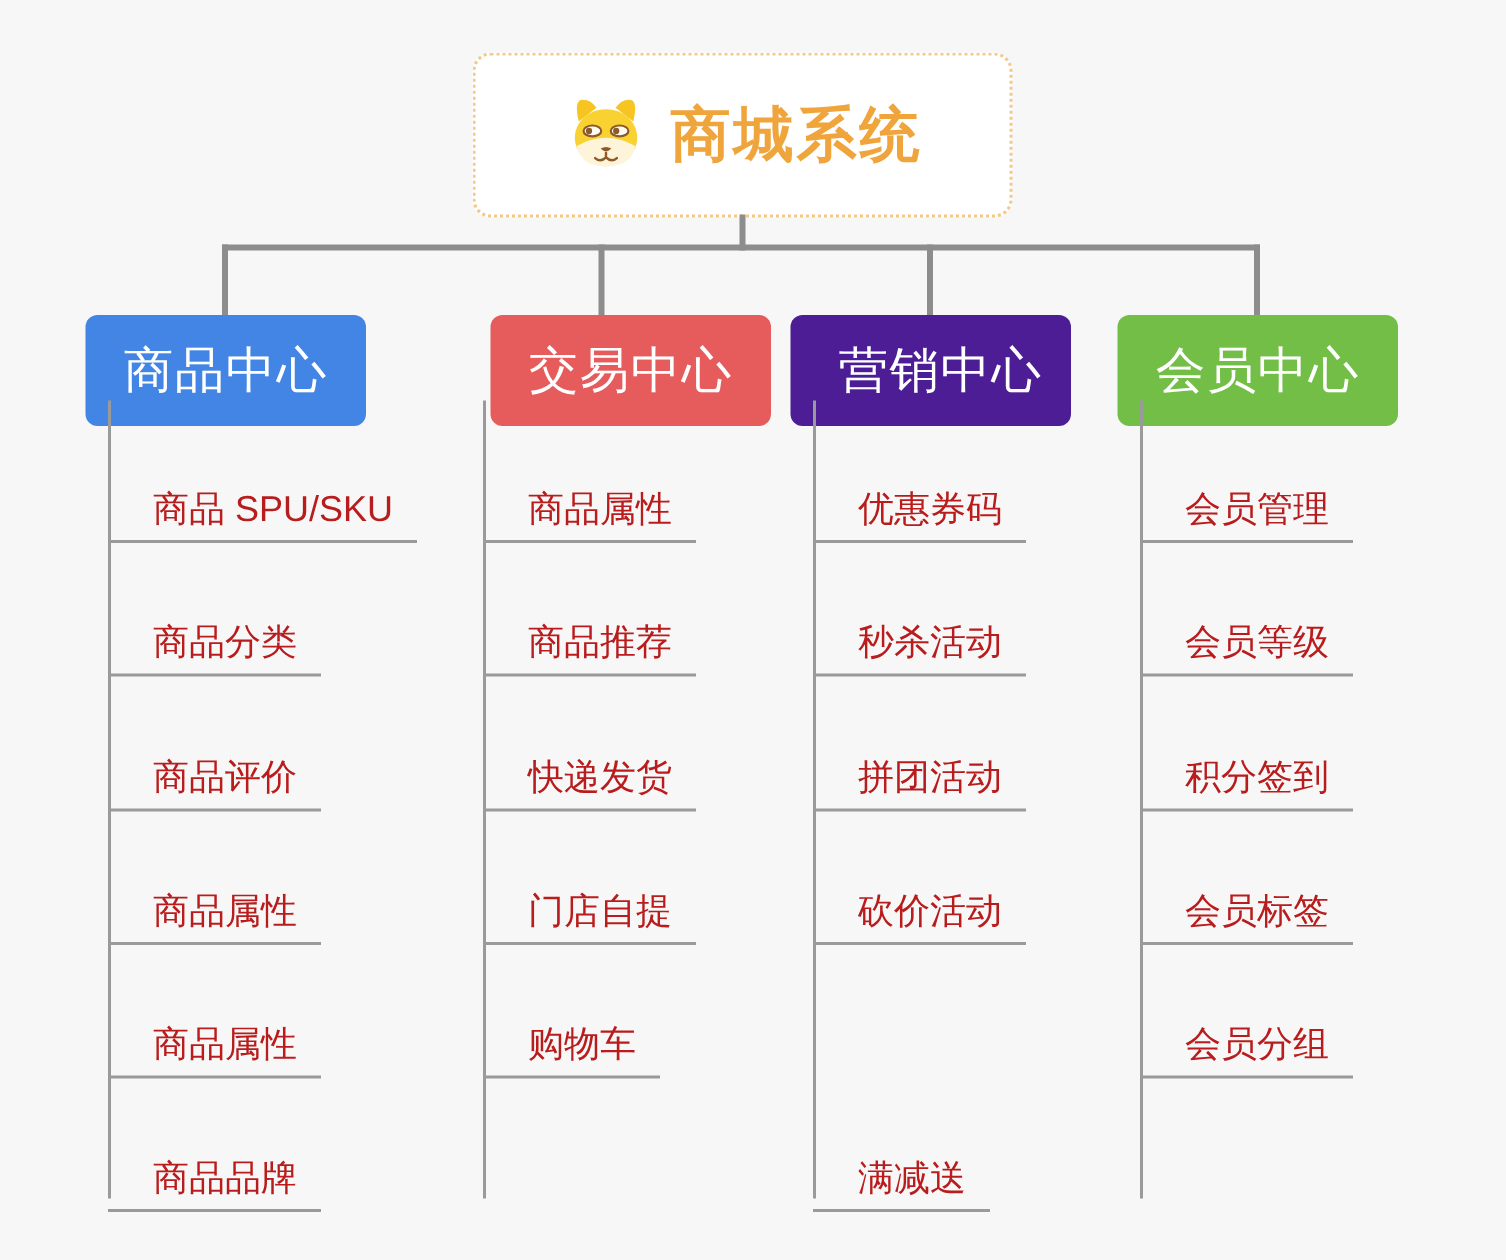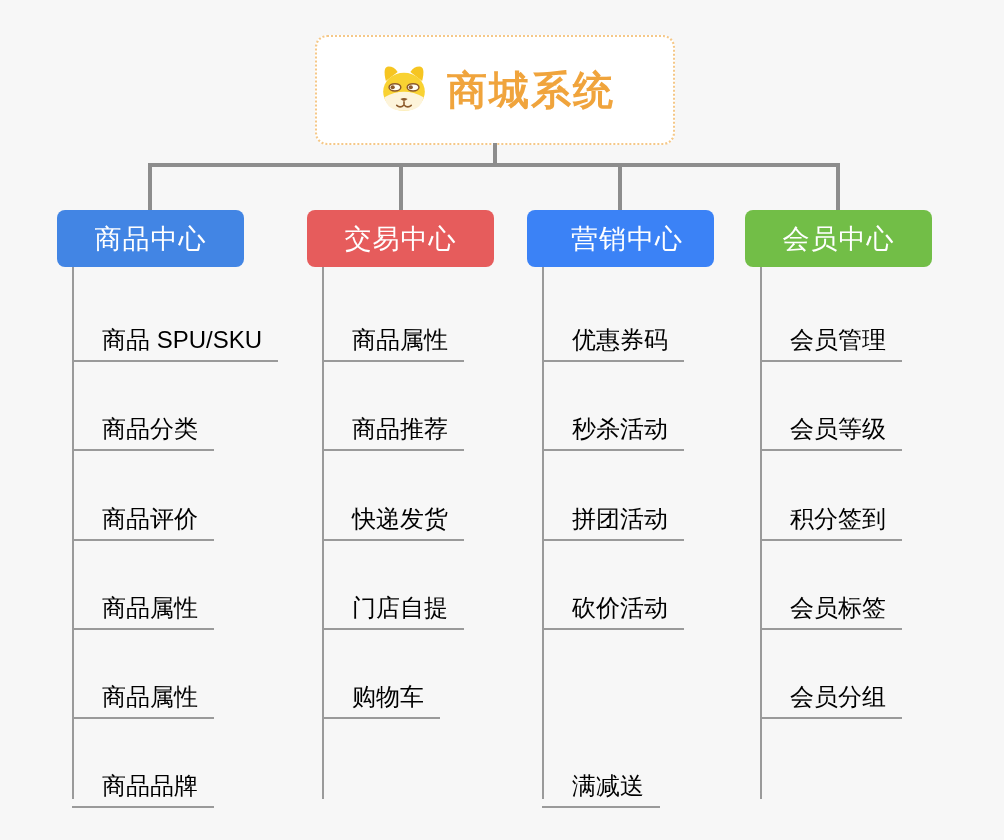--- a/index.html
+++ b/index.html
@@ -46,43 +46,43 @@
   .branch{
     position:absolute;top:210px;
     width:250px;height:610px;
   }
   .branch-1{left:57px;}
   .branch-2{left:307px;}
   .branch-3{left:527px;}
   .branch-4{left:745px;}
   .branch-header{
     position:absolute;left:0;top:0;
-    width:187px;height:57px;
+    width:187px;height:74px;
     border-radius:8px;
     color:#ffffff;
-    font-size:27px;
+    font-size:33px;
     display:flex;align-items:center;justify-content:center;
     letter-spacing:1px;
     box-sizing:border-box;
   }
   .trunk{
     position:absolute;
     left:15px;top:57px;
     width:2px;height:532px;
     background:#9a9a9a;
   }
   .item{
     position:absolute;
     left:15px;
     height:42px;
     display:flex;align-items:flex-end;
     padding:0 16px 7px 30px;
     border-bottom:2px solid #9a9a9a;
     font-size:24px;
-    color:#000000;
+    color:#b91c1c;
     white-space:nowrap;
     line-height:1.1;
   }
   .r1{top:101px;} .r2{top:190px;} .r3{top:280px;}
   .r4{top:369px;} .r5{top:458px;} .r6{top:547px;}
 </style>
 </head>
 <body>
 
 <div class="canvas">
@@ -117,31 +117,31 @@
     <div class="trunk"></div>
     <div class="item r1">商品 SPU/SKU</div>
     <div class="item r2">商品分类</div>
     <div class="item r3">商品评价</div>
     <div class="item r4">商品属性</div>
     <div class="item r5">商品属性</div>
     <div class="item r6">商品品牌</div>
   </div>
 
   <div class="branch branch-2">
-    <div class="branch-header" style="background-color: rgb(230, 92, 92);">交易中心</div>
+    <div class="branch-header" style="background-color: rgb(230, 92, 92); margin-left: 20px;">交易中心</div>
     <div class="trunk"></div>
     <div class="item r1">商品属性</div>
     <div class="item r2">商品推荐</div>
     <div class="item r3">快递发货</div>
     <div class="item r4">门店自提</div>
     <div class="item r5">购物车</div>
   </div>
 
   <div class="branch branch-3">
-    <div class="branch-header" style="background-color: #3b82f6; padding-left: 13px;">营销中心</div>
+    <div class="branch-header" style="background-color: #4c1d95; padding-left: 13px;">营销中心</div>
     <div class="trunk"></div>
     <div class="item r1">优惠券码</div>
     <div class="item r2">秒杀活动</div>
     <div class="item r3">拼团活动</div>
     <div class="item r4">砍价活动</div>
     <div class="item r6">满减送</div>
   </div>
 
   <div class="branch branch-4">
     <div class="branch-header" style="background-color: rgb(114, 190, 71);">会员中心</div>

